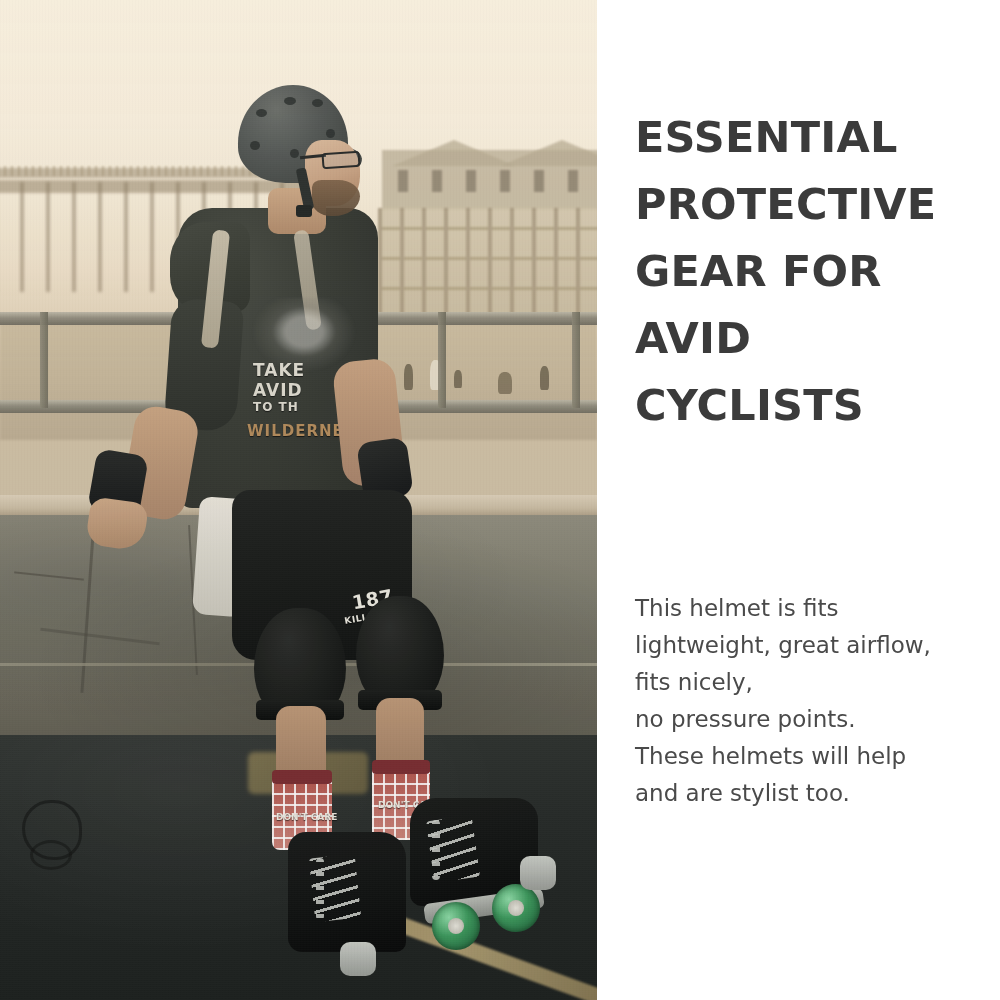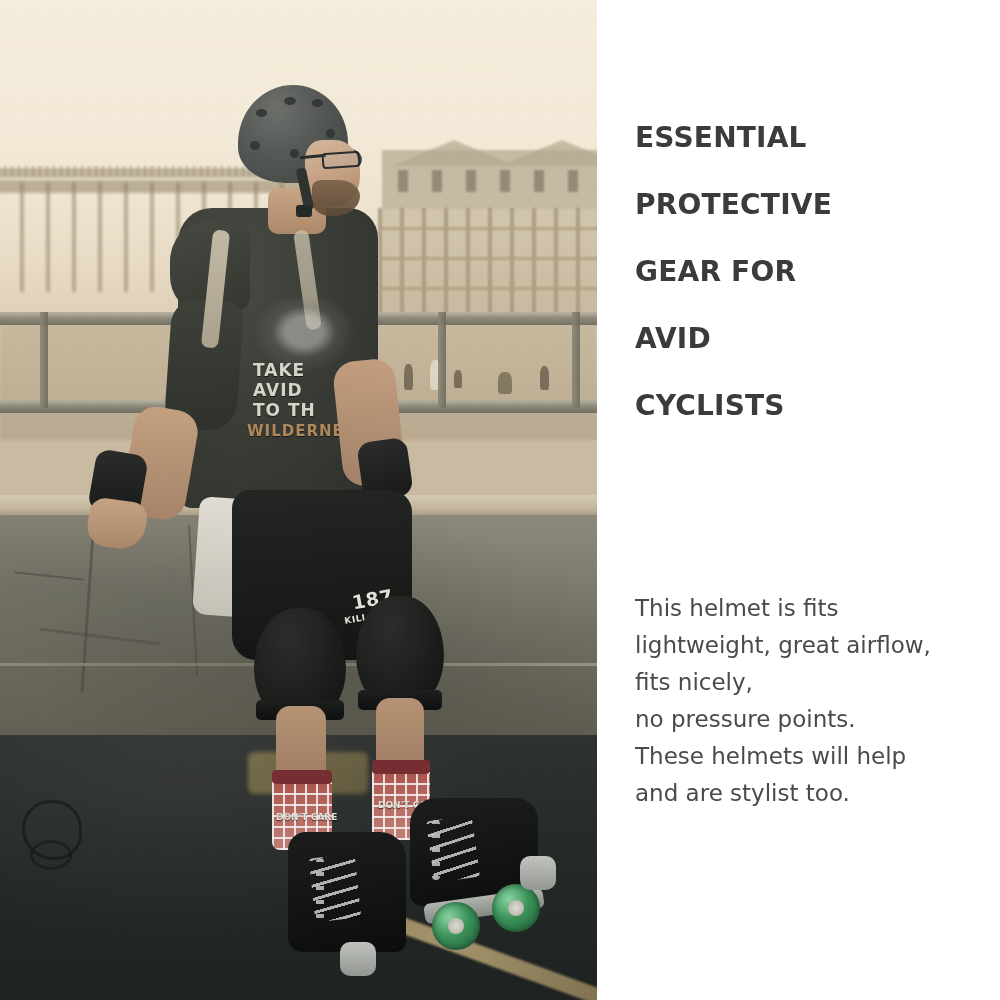--- a/index.html
+++ b/index.html
@@ -344,21 +344,21 @@
   
   .text-panel {
     position:relative; flex:1 1 auto; height:1000px; background:#fff;
     padding:0; 
   }
   .headline {
     position:absolute; left:38px; top:104px; width:330px;
     color:#3b3b3b;
     font-family:"DejaVu Sans", sans-serif;
     font-weight:bold;
-    font-size:28px;
+    font-size:43px;
     line-height:67px;
     letter-spacing:.2px;
     text-transform:uppercase;
   }
   .headline .hl-line { display:block; white-space:nowrap; }
   .body-copy {
     position:absolute; left:38px; top:590px; width:340px;
     color:#4a4a4a;
     font-family:"DejaVu Sans", sans-serif;
     font-weight:normal;
@@ -442,21 +442,21 @@
       <div class="helmet-strap"></div>
       <div class="helmet-buckle"></div>
 
       <div class="strap s1"></div>
       <div class="strap s2"></div>
 
       <div class="tee-graphic">
         <div class="tee-burst"></div>
         <div class="tee-line" style="top:62px;  font-size:17px;">TAKE</div>
         <div class="tee-line" style="top:82px;  font-size:17px;">AVID</div>
-        <div class="tee-line" style="top:102px; font-size:17px;">TO TH</div>
+        <div class="tee-line" style="top:102px; font-size:12px;">TO TH</div>
         <div class="tee-line" style="top:124px; left:2px; font-size:15px; color:#b08a5c;">WILDERNESS</div>
       </div>
 
       <div class="arm-bare"></div>
       <div class="wrist-guard"></div>
       <div class="hand"></div>
 
       <div class="arm-right"></div>
       <div class="wrist-guard-r"></div>
 

